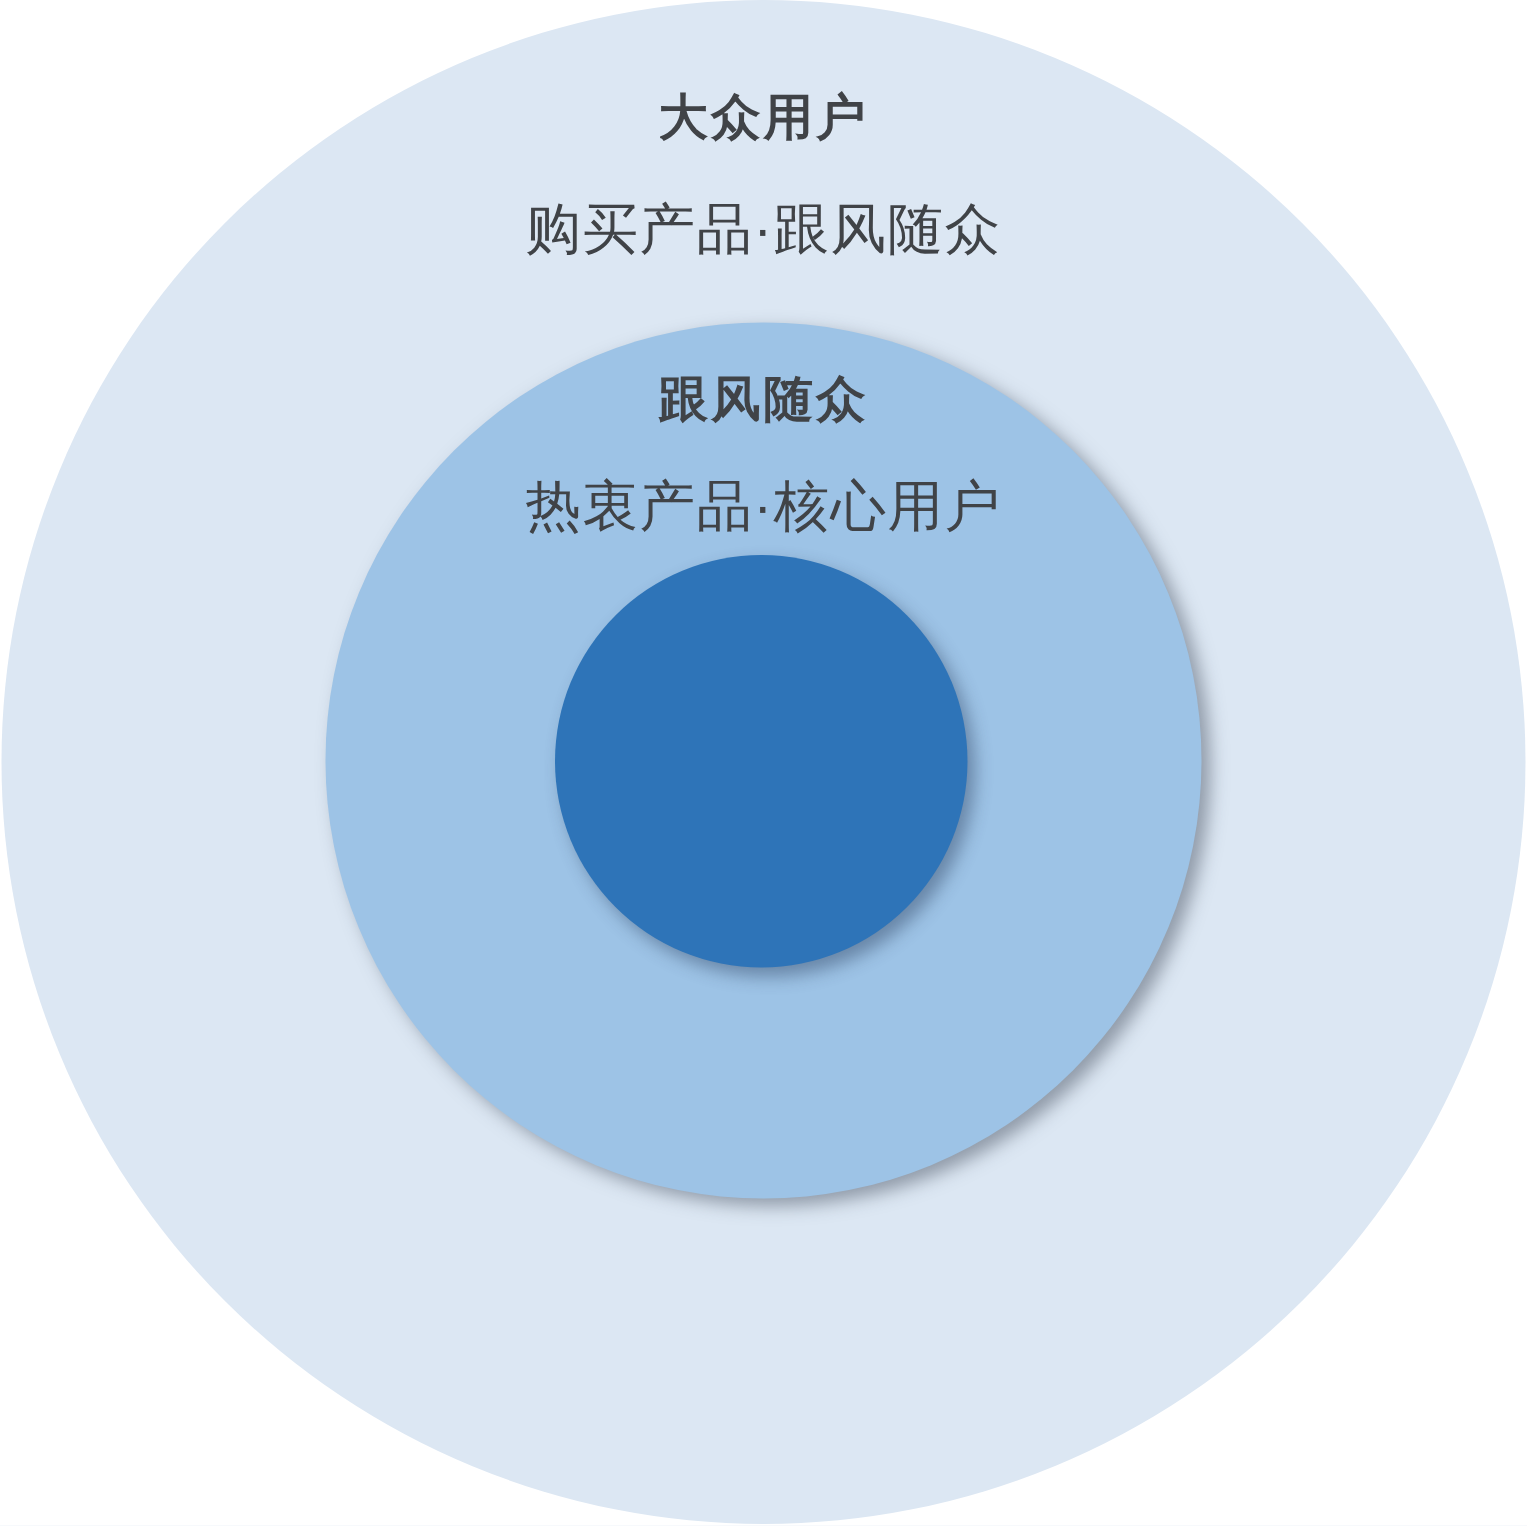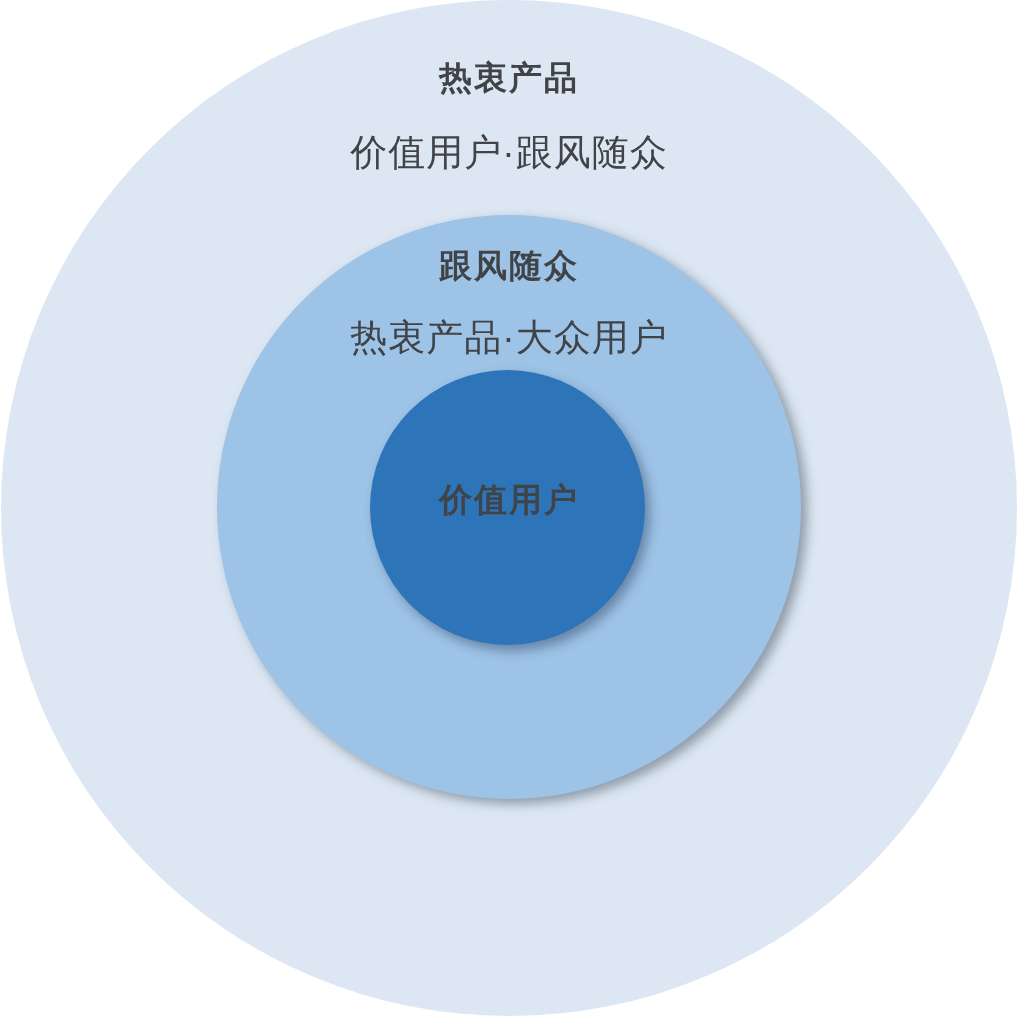--- a/index.html
+++ b/index.html
@@ -67,24 +67,23 @@
 <body>
 
 <div class="canvas" style="color: rgb(64, 67, 71);">
 
   <div class="circle outer" style="background-color: rgb(220, 231, 243);"></div>
 
   <div class="circle middle" style="background-color: rgb(157, 195, 230);"></div>
 
   <div class="circle inner" style="background-color: rgb(46, 116, 184);"></div>
 
-  <div class="label title t-mass-title">热衷产品</div>
+  <div class="label title t-mass-title">大众用户</div>
 
-  <div class="label subtitle t-mass-sub">价值用户·跟风随众</div>
+  <div class="label subtitle t-mass-sub">购买产品·跟风随众</div>
 
   <div class="label title t-core-title">跟风随众</div>
 
-  <div class="label subtitle t-core-sub">热衷产品·大众用户</div>
+  <div class="label subtitle t-core-sub">热衷产品·核心用户</div>
 
-  <div class="label title t-value-title">价值用户</div>
 
 
 </div>
 
 </body></html>

